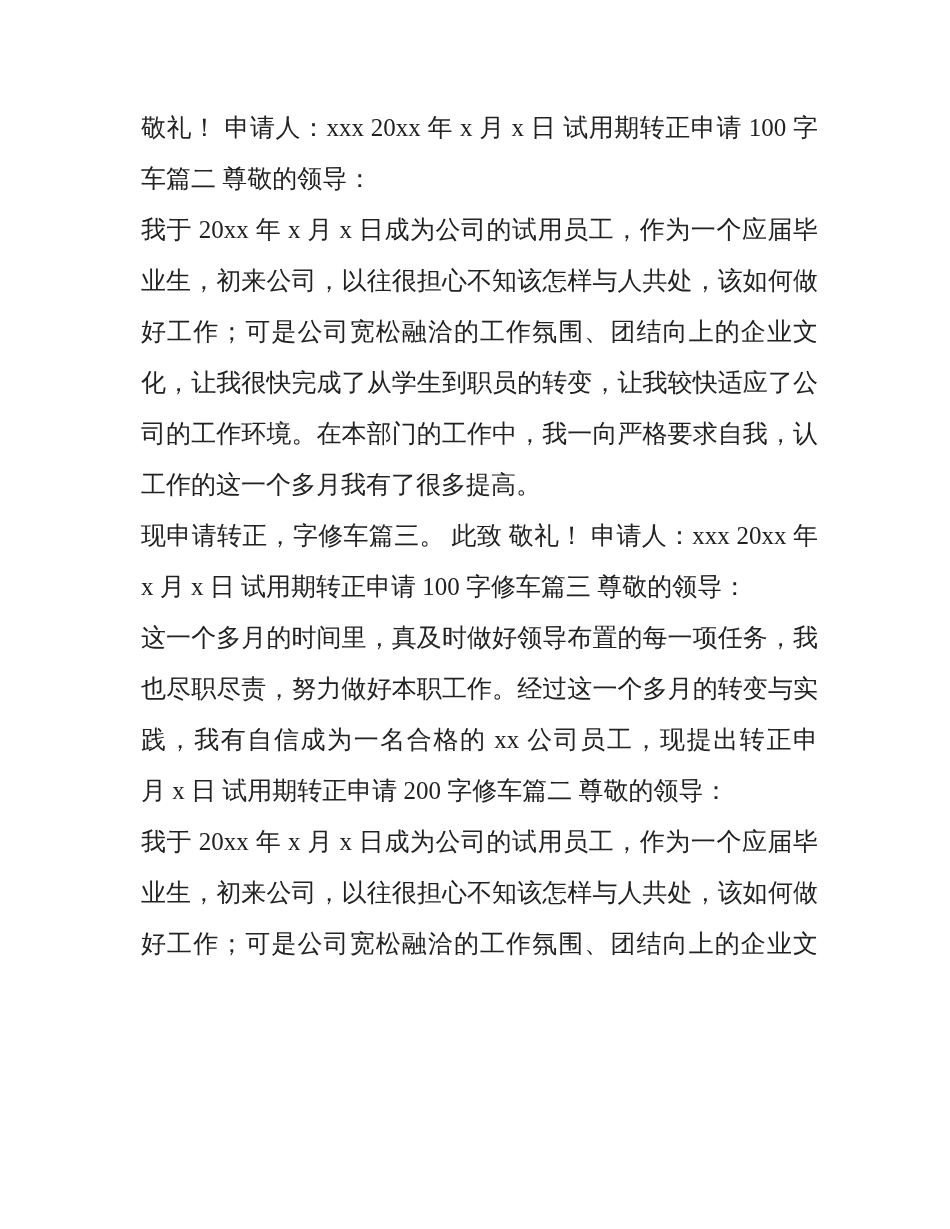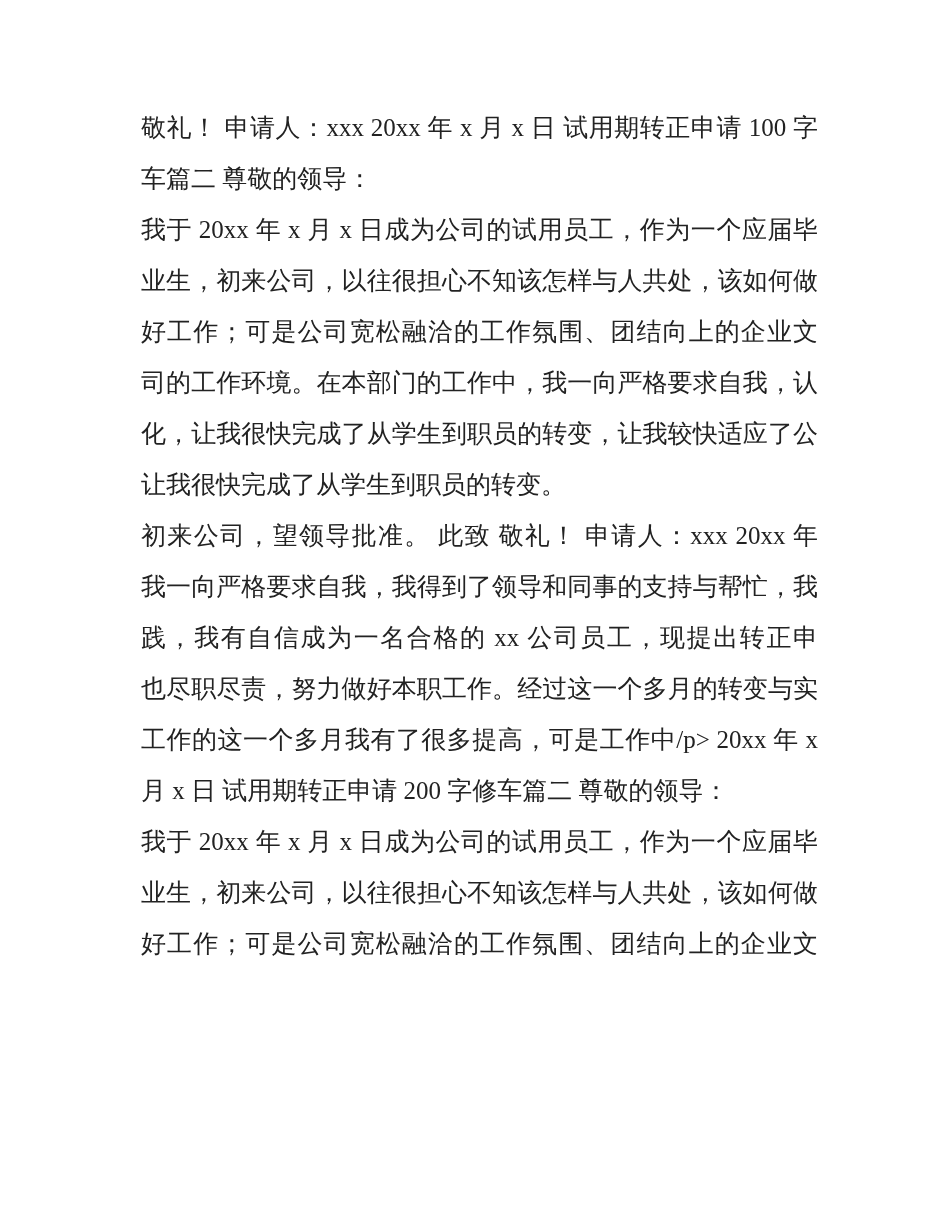--- a/index.html
+++ b/index.html
@@ -54,26 +54,26 @@
 </head>
 <body>
 
 <div class="doc-page">
   <div class="text-block">
     <div class="text-line full">敬礼！ 申请人：xxx 20xx 年 x 月 x 日 试用期转正申请 100 字修</div>
     <div class="text-line para-end">车篇二 尊敬的领导：</div>
     <div class="text-line full">我于 20xx 年 x 月 x 日成为公司的试用员工，作为一个应届毕</div>
     <div class="text-line full">业生，初来公司，以往很担心不知该怎样与人共处，该如何做</div>
     <div class="text-line full">好工作；可是公司宽松融洽的工作氛围、团结向上的企业文</div>
+    <div class="text-line full">化，让我很快完成了从学生到职员的转变，让我较快适应了公</div>
     <div class="text-line full">司的工作环境。在本部门的工作中，我一向严格要求自我，认</div>
-    <div class="text-line full">化，让我很快完成了从学生到职员的转变，让我较快适应了公</div>
-    <div class="text-line para-end">让我很快完成了从学生到职员的转变。</div>
-    <div class="text-line full">初来公司，望领导批准。 此致 敬礼！ 申请人：xxx 20xx 年</div>
-    <div class="text-line full">我一向严格要求自我，我得到了领导和同事的支持与帮忙，我</div>
+    <div class="text-line para-end">工作的这一个多月我有了很多提高。</div>
+    <div class="text-line full">现申请转正，字修车篇三。 此致 敬礼！ 申请人：xxx 20xx 年</div>
+    <div class="text-line para-end">x 月 x 日 试用期转正申请 100 字修车篇三 尊敬的领导：</div>
+    <div class="text-line full">这一个多月的时间里，真及时做好领导布置的每一项任务，我</div>
+    <div class="text-line full">也尽职尽责，努力做好本职工作。经过这一个多月的转变与实</div>
     <div class="text-line full">践，我有自信成为一名合格的 xx 公司员工，现提出转正申</div>
-    <div class="text-line full">也尽职尽责，努力做好本职工作。经过这一个多月的转变与实</div>
-    <div class="text-line full">工作的这一个多月我有了很多提高，可是工作中/p&gt; 20xx 年 x</div>
     <div class="text-line para-end">月 x 日 试用期转正申请 200 字修车篇二 尊敬的领导：</div>
     <div class="text-line full">我于 20xx 年 x 月 x 日成为公司的试用员工，作为一个应届毕</div>
     <div class="text-line full">业生，初来公司，以往很担心不知该怎样与人共处，该如何做</div>
     <div class="text-line full">好工作；可是公司宽松融洽的工作氛围、团结向上的企业文</div>
   </div>
 </div>
 
 </body></html>

